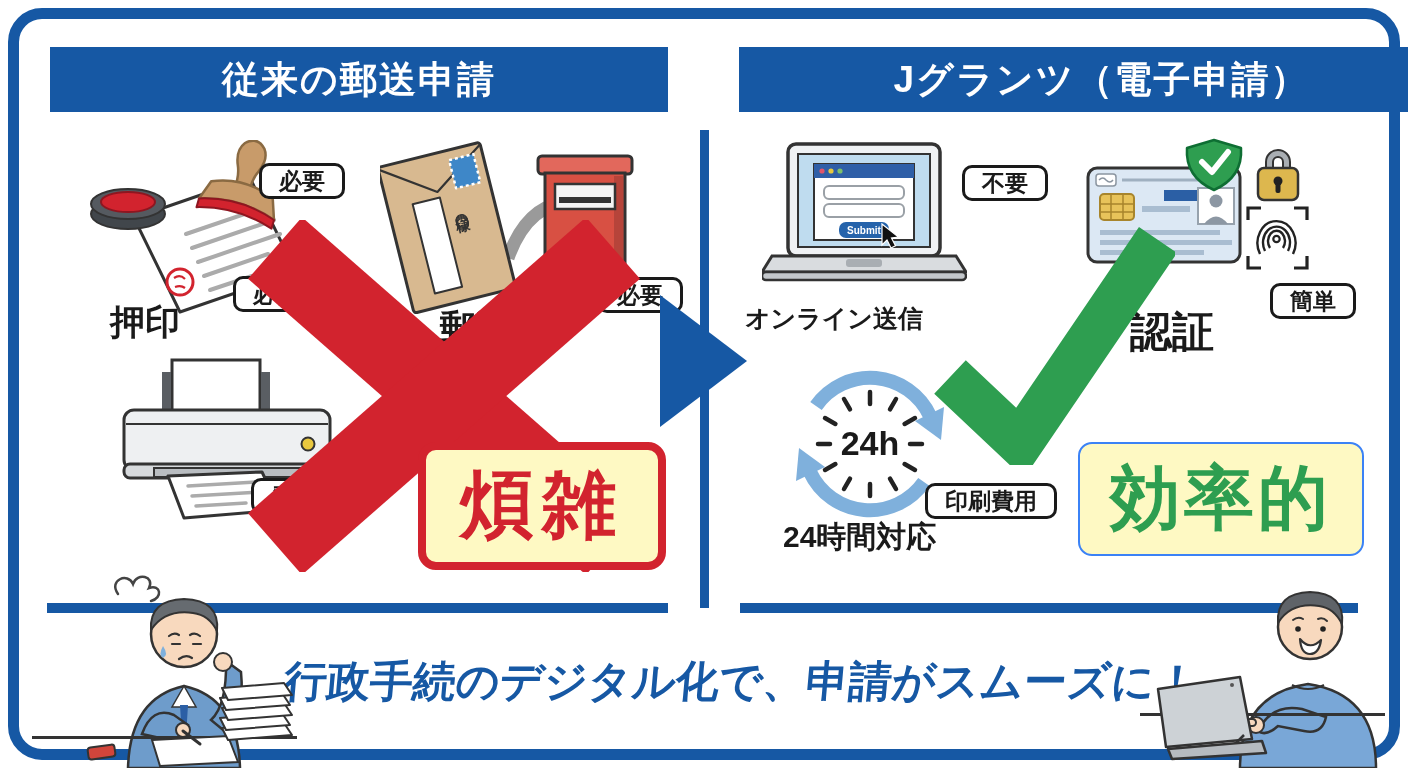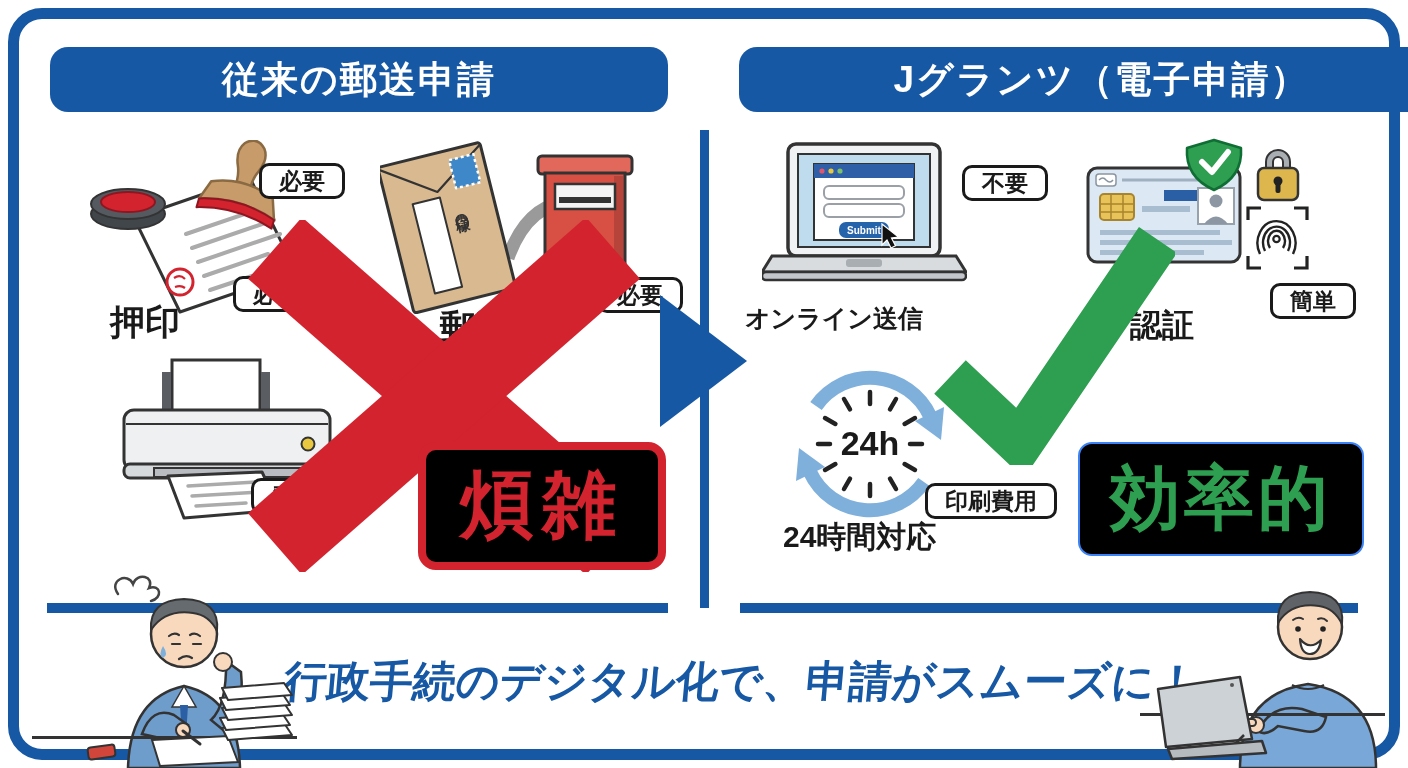--- a/index.html
+++ b/index.html
@@ -2,34 +2,34 @@
 <html><head>
 <meta charset="utf-8">
 <style>
   html,body{margin:0;padding:0;background:#fff;}
   .stage{position:relative;width:1408px;height:768px;background:#fff;overflow:hidden;
          font-family:"Liberation Sans","DejaVu Sans",sans-serif;}
   .frame{position:absolute;left:8px;top:8px;right:8px;bottom:8px;
          border:11px solid #1658A4;border-radius:34px;z-index:1;}
   .banner{position:absolute;height:65px;background:#1658A4;color:#fff;
           display:flex;align-items:center;justify-content:center;
-          font-size:37px;font-weight:800;letter-spacing:2px;z-index:3;border-radius:18px;}
+          font-size:37px;font-weight:800;letter-spacing:2px;z-index:3;}
   .banner.left{left:50px;top:47px;width:618px;}
   .banner.right{left:739px;top:47px;width:725px;}
   .vline{position:absolute;left:700px;top:130px;width:9px;height:478px;background:#1658A4;z-index:2;}
   .hline{position:absolute;top:603px;height:10px;background:#1658A4;z-index:2;}
   .hline.l{left:47px;width:621px;}
   .hline.r{left:740px;width:618px;}
   .art{position:absolute;z-index:2;}
   .mark{position:absolute;z-index:6;}
   .badge{position:absolute;background:#fff;border:3px solid #1a1a1a;border-radius:10px;
          font-size:23px;font-weight:800;color:#1a1a1a;padding:2px 17px;line-height:1.15;
          z-index:5;white-space:nowrap;}
   .lbl{position:absolute;font-weight:700;color:#1a1a1a;text-align:left;z-index:4;white-space:nowrap;}
-  .verdict{position:absolute;background:#000000;display:flex;align-items:center;justify-content:center;
+  .verdict{position:absolute;background:#fef9c3;display:flex;align-items:center;justify-content:center;
            font-weight:900;z-index:7;white-space:nowrap;}
   .verdict.red{left:418px;top:442px;width:232px;height:112px;border:8px solid #D2232E;
                border-radius:18px;color:#D2232E;font-size:74px;letter-spacing:8px;}
   .verdict.green{left:1078px;top:442px;width:282px;height:110px;border:2px solid #3b82f6;
                  border-radius:14px;color:#2E9E50;font-size:70px;letter-spacing:4px;}
   .slogan{position:absolute;left:284px;top:653px;width:845px;text-align:center;
           font-size:43px;font-weight:900;color:#1658A4;transform:skewX(-5deg);
           z-index:6;white-space:nowrap;}
   .addr{position:absolute;left:447px;top:203px;width:32px;height:100px;z-index:3;
         writing-mode:vertical-rl;text-orientation:upright;font-size:14px;font-weight:700;
@@ -192,21 +192,21 @@
       <path d="M180,116 a19,22 0 1 1 33,0" stroke-width="2.4"></path>
       <path d="M185,113 a13.5,16 0 1 1 23,0" stroke-width="2.4"></path>
       <path d="M190,110 a8.5,10.5 0 1 1 13,0" stroke-width="2.4"></path>
       <circle cx="196.5" cy="101" r="3.2" stroke-width="2.2"></circle>
       <path d="M168,82 v-12 h13 M214,70 h13 v12 M168,118 v12 h13 M227,118 v12 h-13" stroke-width="3.2"></path>
     </g>
   </svg>
   <div class="badge" style="left:1270px;top:283px">
     <span>簡単</span>
   </div>
-  <div class="lbl" style="left:1130px;top:304px;width:120px;font-size:32px">認証</div>
+  <div class="lbl" style="left:1130px;top:304px;width:120px;font-size:42px">認証</div>
 
   <svg class="mark" style="left:920px;top:225px" width="255" height="240" viewBox="0 0 255 240">
     <polyline points="30,152 100,218 238,15" fill="none" stroke="#2E9E50" stroke-width="46" stroke-linecap="butt" stroke-linejoin="miter"></polyline>
   </svg>
 
   <svg class="art" style="left:788px;top:366px" width="170" height="160" viewBox="0 0 170 160">
     <g stroke="#222" stroke-width="4.5" stroke-linecap="round">
       <line x1="122" y1="78" x2="134" y2="78"></line>
         <line x1="116.6" y1="58" x2="127" y2="52"></line>
       <line x1="102" y1="43.4" x2="108" y2="33"></line>

